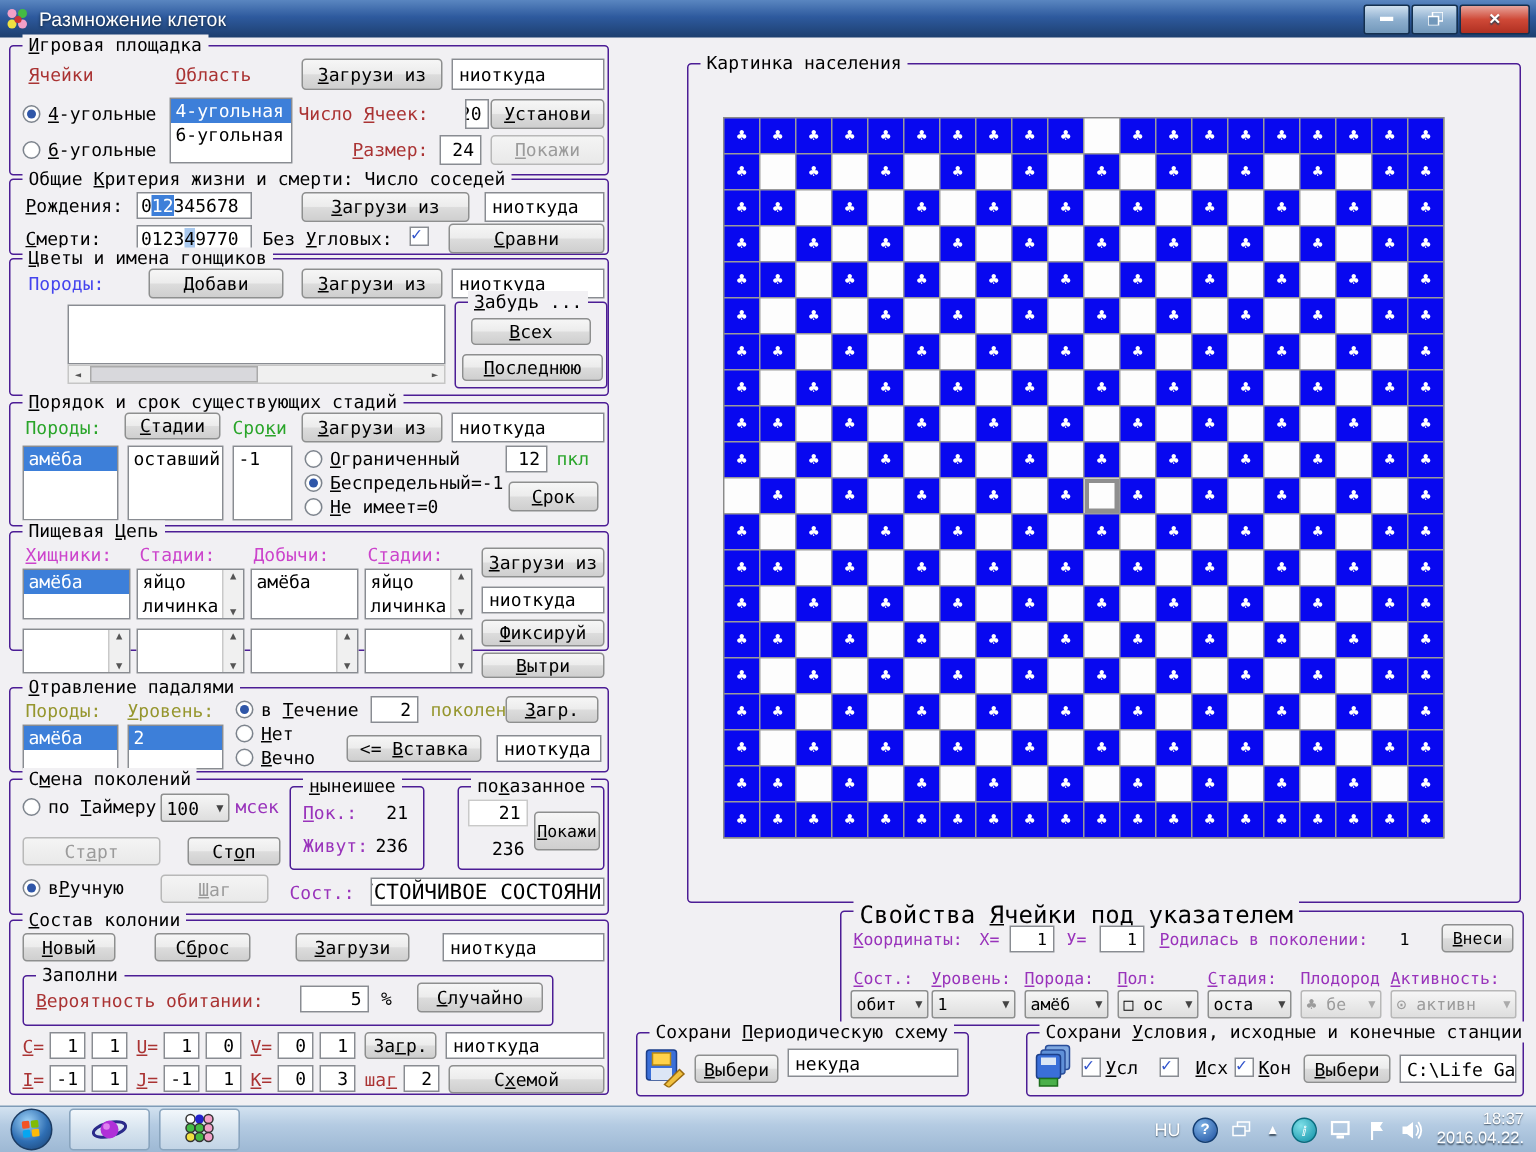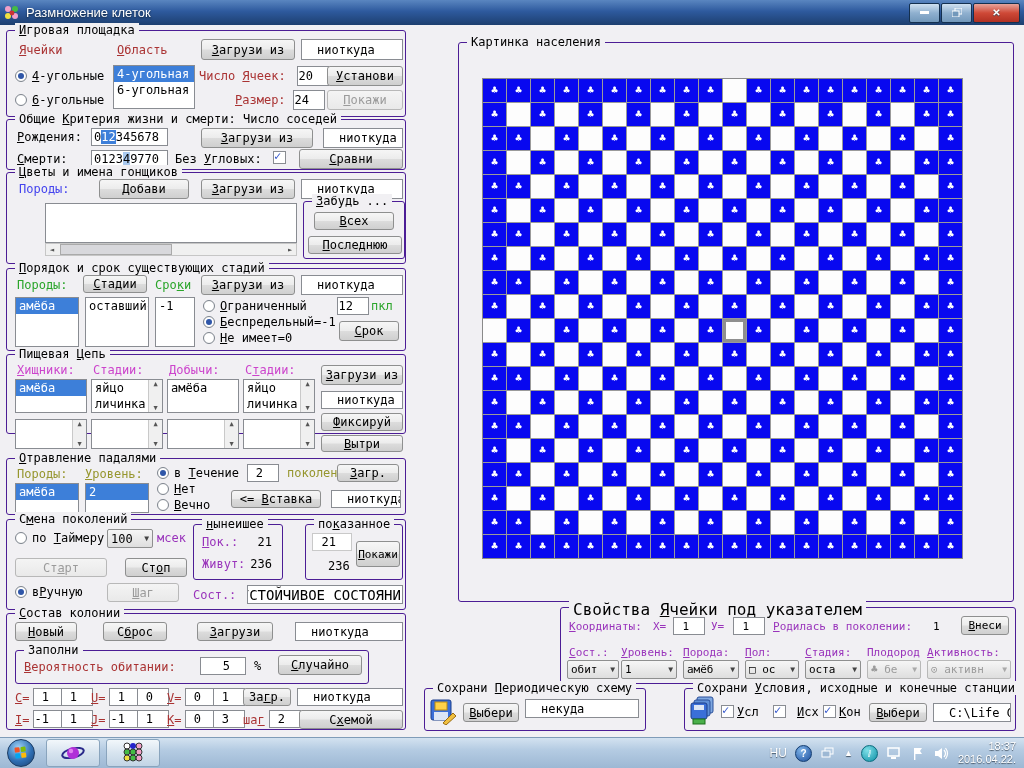--- a/index.html
+++ b/index.html
@@ -19,21 +19,21 @@
   .win{position:absolute;left:0;top:25px;width:1024px;height:712px}
   .grp{position:absolute;border:1px solid #4c1d95;border-radius:3px;box-sizing:border-box}
   .grp>.lg{position:absolute;top:-8px;left:8px;background:#f1f0f3;padding:0 4px;white-space:pre;color:#000}
   .lbl{position:absolute;white-space:pre}
   .red{color:#aa3333}.blu{color:#4444ee}.grn{color:#2aa52a}.mag{color:#cc44cc}.olv{color:#96962e}.pur{color:#9933bb}
   .btn{position:absolute;display:flex;align-items:center;justify-content:center;white-space:pre;box-sizing:border-box;
     border:1px solid #8e8f8f;border-radius:3px;cursor:default;
     background:linear-gradient(#f6f6f6,#ececec 48%,#dcdcdc 52%,#cfcfcf)}
   .btn.dis{color:#9b9b9b;border-color:#b8b8b8;background:linear-gradient(#f4f4f4,#e9e9e9)}
   .tb{position:absolute;background:#fff;border:1px solid #898c92;box-sizing:border-box;
-    display:flex;align-items:center;padding:0 15px;white-space:pre;overflow:hidden}
+    display:flex;align-items:center;padding:0 4px;white-space:pre;overflow:hidden}
   .tb.r{justify-content:flex-end}
   .selA{background:#3d7fd9;color:#fff}
   .selB{background:#a9c9ef;color:#000}
   .lb{position:absolute;background:#fff;border:1px solid #898c92;box-sizing:border-box;overflow:hidden}
   .lb .it{height:16px;line-height:16px;padding:0 3px;white-space:pre}
   .lb .it.sel{background:#3d7fd9;color:#fff}
   .rad{position:absolute;display:flex;align-items:center;gap:5px;white-space:pre}
   .rad i{width:12px;height:12px;border-radius:50%;border:1px solid #7d848d;background:radial-gradient(#fff 55%,#e7e7e7);box-sizing:border-box;flex:none}
   .rad.on i{position:relative}
   .rad.on i::after{content:"";position:absolute;left:2px;top:2px;width:6px;height:6px;border-radius:50%;background:#2f56a8}
@@ -114,21 +114,21 @@
     <span class="lbl red" style="left:110px;top:12px"><u>О</u>бласть</span>
     <label class="rad on" style="left:8px;top:38px"><i></i><span><u>4</u>-угольные</span></label>
     <label class="rad" style="left:8px;top:62px"><i></i><span><u>6</u>-угольные</span></label>
     <div class="lb" style="left:106px;top:34px;width:82px;height:44px">
       <div class="it sel">4-угольная</div>
       <div class="it">6-угольная</div>
     </div>
     <div class="btn" style="left:194px;top:8px;width:94px;height:21px"><u>З</u>агрузи из</div>
     <div class="tb" style="left:294px;top:8px;width:102px;height:21px"><span>ниоткуда</span></div>
     <span class="lbl red" style="left:192px;top:38px">Число <u>Я</u>чеек:</span>
-    <div class="tb r" style="left:290px;top:35px;width:16px;height:20px"><span>20</span></div>
+    <div class="tb r" style="left:303px;top:35px;width:16px;height:20px"><span>20</span></div>
     <div class="btn" style="left:320px;top:35px;width:76px;height:20px"><u>У</u>станови</div>
     <span class="lbl red" style="left:228px;top:62px"><u>Р</u>азмер:</span>
     <div class="tb r" style="left:286px;top:59px;width:28px;height:20px"><span>24</span></div>
     <div class="btn dis" style="left:320px;top:59px;width:76px;height:20px"><u>П</u>окажи</div>
   </div>
 
   <div class="grp" style="left:6px;top:94px;width:400px;height:51px">
     <span class="lg">Общие <u>К</u>ритерия жизни и смерти: Число соседей</span>
     <span class="lbl" style="left:10px;top:10px"><u>Р</u>ождения:</span>
     <div class="tb" style="left:84px;top:8px;width:77px;height:18px;padding:0 2px">

